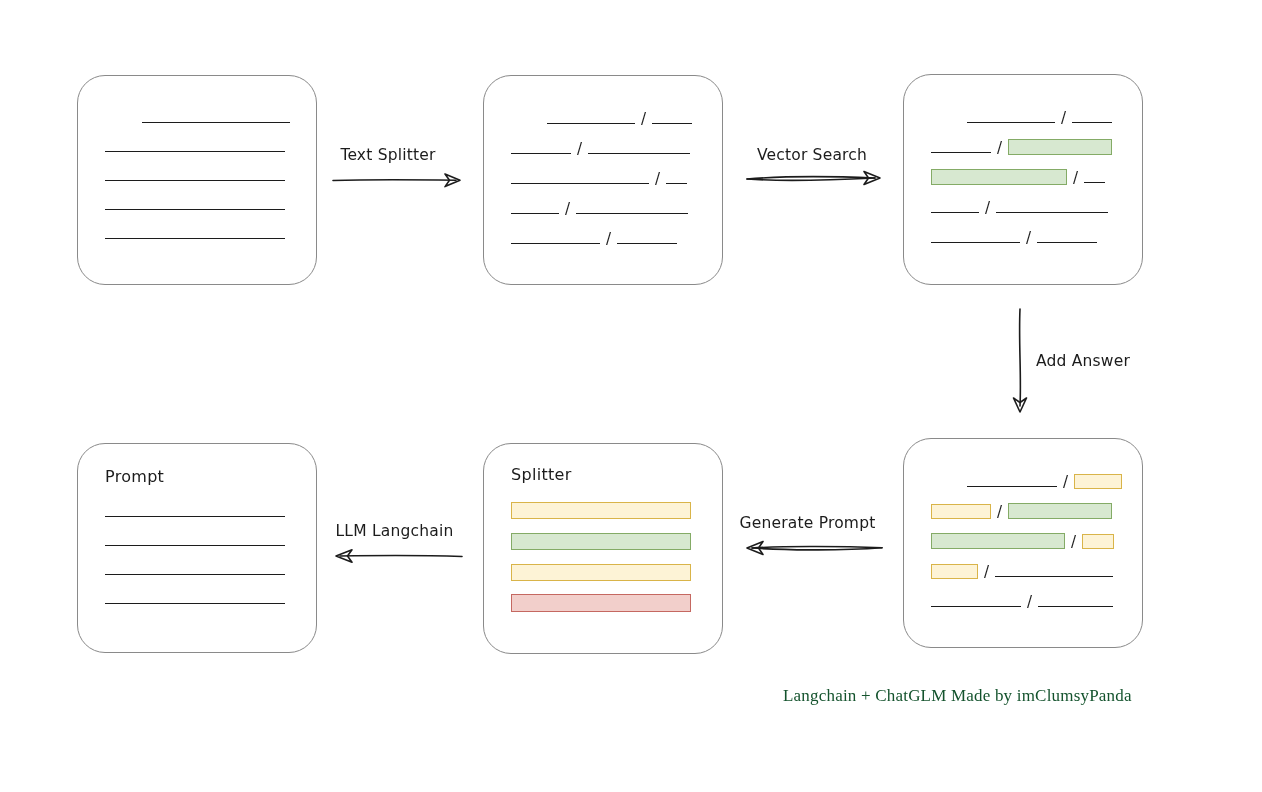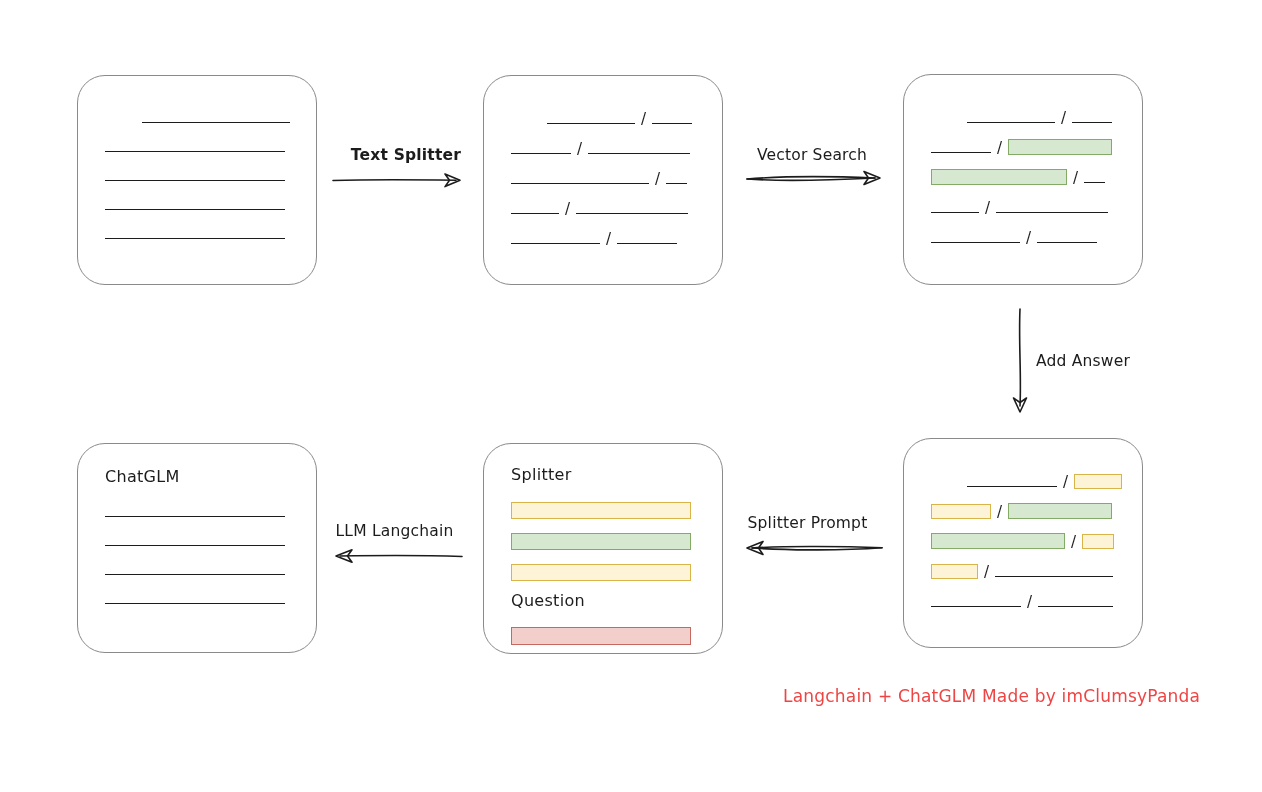--- a/index.html
+++ b/index.html
@@ -24,21 +24,21 @@
   .chip-green  { background:#d7e8d0; border-color:#84ab66; }
   .chip-yellow { background:#fdf3d6; border-color:#d9b449; }
   .chip-red    { background:#f2cfcb; border-color:#c56861; }
   .row-label { font-size:16px; height:22px; line-height:22px; letter-spacing:.3px; color:#1c1c1c; }
   .arrow { position:absolute; overflow:visible; }
   .arrow path { stroke:#1c1c1c; stroke-width:1.6; fill:none; stroke-linecap:round; stroke-linejoin:round; }
   .arrow-label {
     position:absolute; font-size:15.5px; letter-spacing:.2px; color:#1c1c1c;
     white-space:nowrap; text-align:center;
   }
-  .caption { position:absolute; left:783px; top:686px; font-size:17px; letter-spacing:.2px; color:#ef4444; white-space:nowrap; }
+  .caption { position:absolute; left:783px; top:686px; font-size:17px; letter-spacing:.2px; color:#14532d; white-space:nowrap;font-family:Liberation Serif, serif; }
 </style>
 </head>
 <body>
 
 <div class="canvas">
 
   <div class="box" id="box-document" style="left:77px; top:75px;">
     <div class="rows">
         <div class="row">
           <div class="seg-indent" style="width: 31px;"></div>
@@ -157,70 +157,69 @@
         <div class="row-label">Splitter</div>
         <div class="row">
           <div class="chip chip-yellow" style="width: 180px; height: 17px;"></div>
         </div>
         <div class="row">
           <div class="chip chip-green" style="width: 180px; height: 17px;"></div>
         </div>
         <div class="row">
           <div class="chip chip-yellow" style="width: 180px; height: 17px;"></div>
         </div>
-        <div class="row-label">Question</div>
         <div class="row">
           <div class="chip chip-red" style="width: 180px; height: 18px;"></div>
         </div>
       </div>
   </div>
 
   <div class="box" id="box-answer" style="left:77px; top:443px;">
     <div class="rows">
-        <div class="row-label">ChatGLM</div>
+        <div class="row-label">Prompt</div>
         <div class="row">
           <div class="seg-line" style="width: 180px;"></div>
         </div>
         <div class="row">
           <div class="seg-line" style="width: 180px;"></div>
         </div>
         <div class="row">
           <div class="seg-line" style="width: 180px;"></div>
         </div>
         <div class="row">
           <div class="seg-line" style="width: 180px;"></div>
         </div>
       </div>
   </div>
 
   <svg class="arrow" style="left:330px; top:168px;" width="140" height="24">
     <path d="M3 12.5 C 40 11.3, 95 11.8, 126 12.2"></path>
     <path d="M115 6 L130 12.3 L115 18.6 L119.5 12.3 Z"></path>
   </svg>
-  <div class="arrow-label" style="left:336px; top:146px; width:140px;font-weight:bold;">Text Splitter</div>
+  <div class="arrow-label" style="left:318px; top:146px; width:140px;">Text Splitter</div>
 
   <svg class="arrow" style="left:744px; top:166px;" width="144" height="24">
     <path d="M3 13 C 45 9.5, 95 10.5, 131 12"></path>
     <path d="M3 13 C 45 16, 100 13.5, 131 12"></path>
     <path d="M120 5.5 L136 12 L120 18.5 L124.5 12 Z"></path>
   </svg>
   <div class="arrow-label" style="left:738px; top:146px; width:148px;">Vector Search</div>
 
   <svg class="arrow" style="left:1008px; top:306px;" width="24" height="112">
     <path d="M12 3 C 10.5 35, 13.5 70, 12 100"></path>
     <path d="M5.5 92 L12 106 L18.5 92 L12 96.5 Z"></path>
   </svg>
   <div class="arrow-label" style="left:1036px; top:352px; text-align:left;">Add Answer</div>
 
   <svg class="arrow" style="left:730px; top:536px;" width="155" height="24">
     <path d="M152 11.8 C 105 9.8, 50 10.2, 22 12"></path>
     <path d="M152 11.8 C 105 15.2, 50 13.8, 22 12"></path>
     <path d="M33 5.5 L17 12 L33 18.5 L28.5 12 Z"></path>
   </svg>
-  <div class="arrow-label" style="left:730px; top:514px; width:155px;">Splitter Prompt</div>
+  <div class="arrow-label" style="left:730px; top:514px; width:155px;">Generate Prompt</div>
 
   <svg class="arrow" style="left:322px; top:544px;" width="145" height="24">
     <path d="M140 12.5 C 95 11, 50 11.5, 18 12"></path>
     <path d="M30 5.8 L14 12 L30 18.2 L25.5 12 Z"></path>
   </svg>
   <div class="arrow-label" style="left:322px; top:522px; width:145px;">LLM Langchain</div>
 
   <div class="caption">Langchain + ChatGLM Made by imClumsyPanda</div>
 
 </div>

